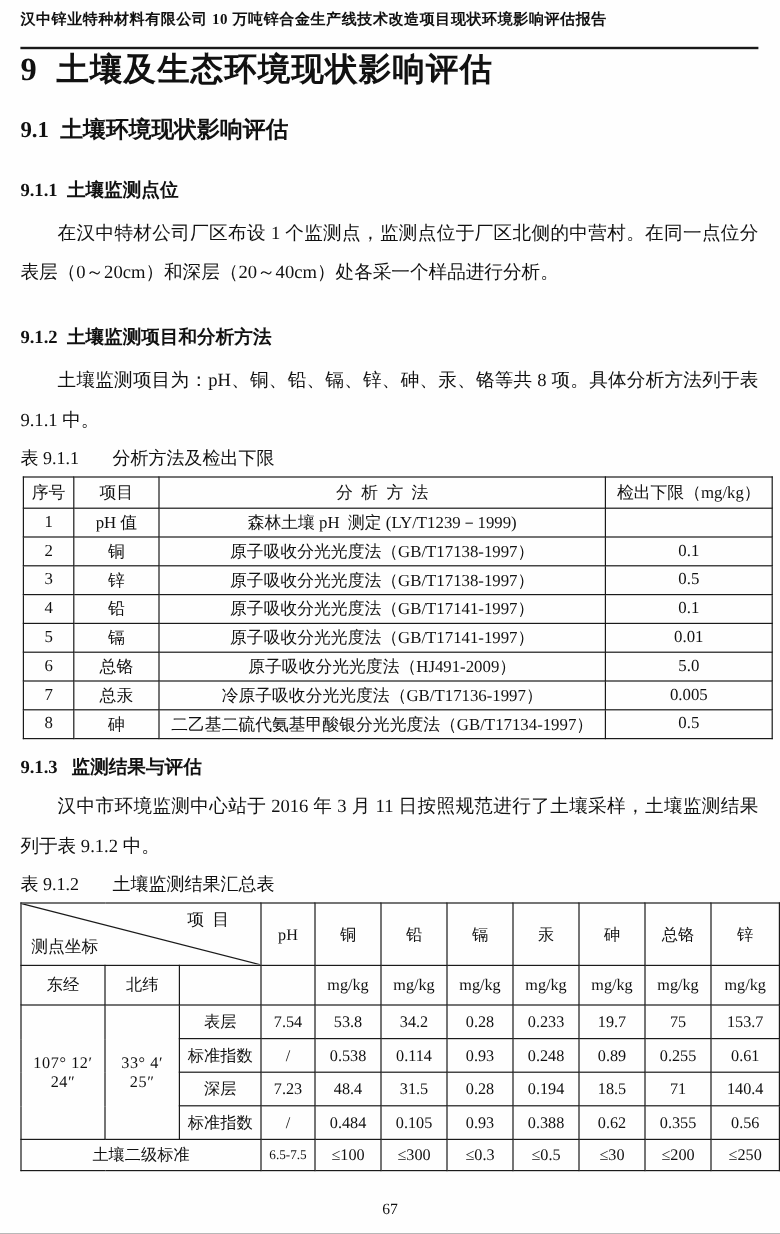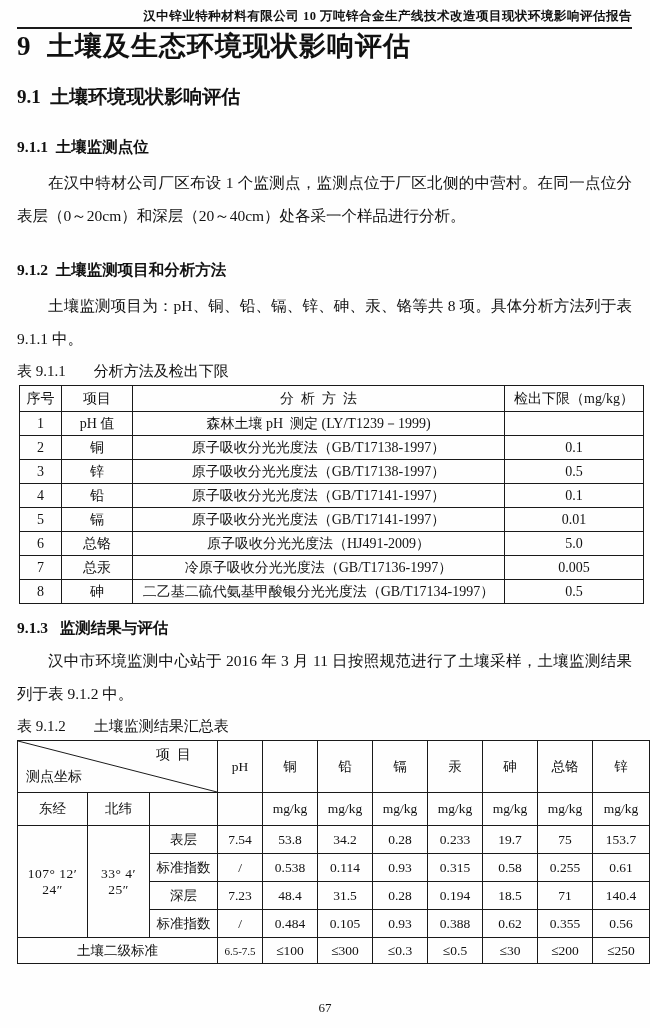--- a/index.html
+++ b/index.html
@@ -8,25 +8,25 @@
     position: relative;
     width: 650px; height: 1028px;
     margin: 0 auto;
     background: #fefefe;
     color: #111;
     font-family: "Liberation Serif", "DejaVu Serif", serif;
     padding: 8px 18px 0 17px;
     overflow: hidden;
   }
   .doc-header {
-    text-align: right;
+    text-align: left;
     font-size: 12.5px;
     font-weight: bold;
     letter-spacing: 0.5px;
-    padding-bottom: 2px;
+    padding-bottom: 14px;
     border-bottom: 2px solid #1a1a1a;
     white-space: nowrap;
   }
   .h1 {
     font-size: 27px;
     font-weight: bold;
     line-height: 34px;
     white-space: pre;
     letter-spacing: 1px;
   }
@@ -254,22 +254,22 @@
       <td>19.7</td>
       <td>75</td>
       <td>153.7</td>
     </tr>
     <tr class="data">
       <td>标准指数</td>
       <td>/</td>
       <td>0.538</td>
       <td>0.114</td>
       <td>0.93</td>
-      <td>0.315</td>
-      <td>0.58</td>
+      <td>0.248</td>
+      <td>0.89</td>
       <td>0.255</td>
       <td>0.61</td>
     </tr>
     <tr class="data">
       <td>深层</td>
       <td>7.23</td>
       <td>48.4</td>
       <td>31.5</td>
       <td>0.28</td>
       <td>0.194</td>

